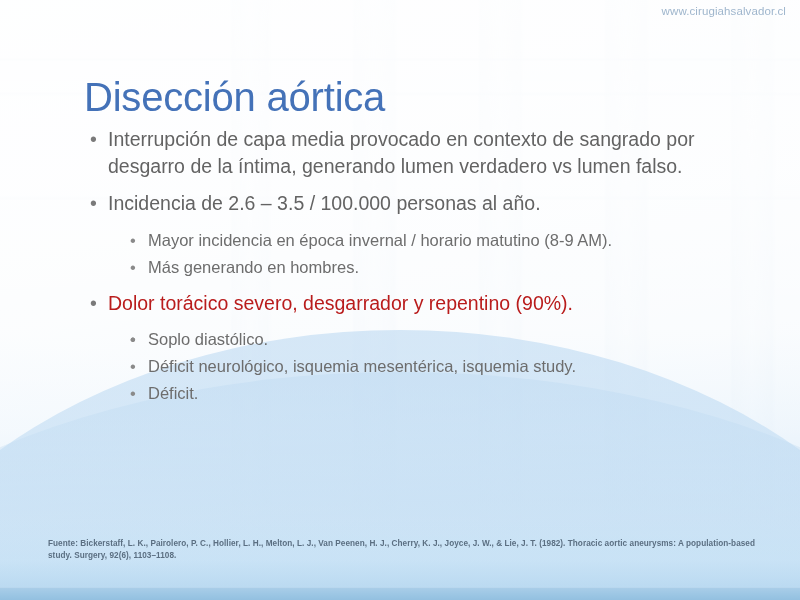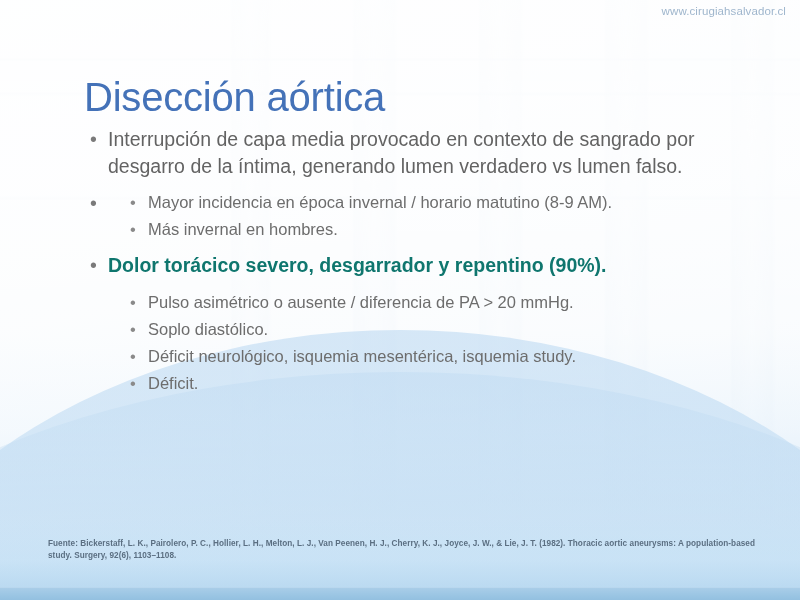--- a/index.html
+++ b/index.html
@@ -176,22 +176,22 @@
   }
   li.lvl1 > .bullet {
     position: absolute;
     left: 6px;
     top: 0;
     font-size: 19.5px;
     line-height: 26.5px;
     color: #7a7a7a;
   }
   li.lvl1.bold > .text {
-    font-weight: bold;
-    color: #0f766e;
+    font-weight: normal;
+    color: #b91c1c;
   }
 
   li.lvl2 {
     position: relative;
     padding-left: 22px;
     margin-left: 42px;
     color: #6d6d6d;
     font-size: 16.5px;
     line-height: 25px;
     margin-bottom: 2px;
@@ -250,45 +250,45 @@
               <span class="bullet">•</span>
               <span class="text">Interrupción de capa media provocado en contexto de sangrado por desgarro de la íntima, generando lumen verdadero vs lumen falso.</span>
             </li>
           </ul>
         </li>
 
         <li class="group" style="list-style:none;">
           <ul class="l1">
             <li class="lvl1">
               <span class="bullet">•</span>
+              <span class="text">Incidencia de 2.6 – 3.5 / 100.000 personas al año.</span>
             </li>
           </ul>
           <ul class="l2">
             <li class="lvl2">
               <span class="bullet">•</span>
               <span class="text">Mayor incidencia en época invernal / horario matutino (8-9 AM).</span>
             </li>
             <li class="lvl2">
               <span class="bullet">•</span>
-              <span class="text">Más invernal en hombres.</span>
+              <span class="text">Más generando en hombres.</span>
             </li>
           </ul>
         </li>
 
         <li class="group" style="list-style:none;">
           <ul class="l1">
             <li class="lvl1 bold">
               <span class="bullet">•</span>
               <span class="text">Dolor torácico severo, desgarrador y repentino (90%).</span>
             </li>
           </ul>
           <ul class="l2">
             <li class="lvl2">
               <span class="bullet">•</span>
-              <span class="text">Pulso asimétrico o ausente / diferencia de PA &gt; 20 mmHg.</span>
             </li>
             <li class="lvl2">
               <span class="bullet">•</span>
               <span class="text">Soplo diastólico.</span>
             </li>
             <li class="lvl2">
               <span class="bullet">•</span>
               <span class="text">Déficit neurológico, isquemia mesentérica, isquemia study.</span>
             </li>
             <li class="lvl2">

